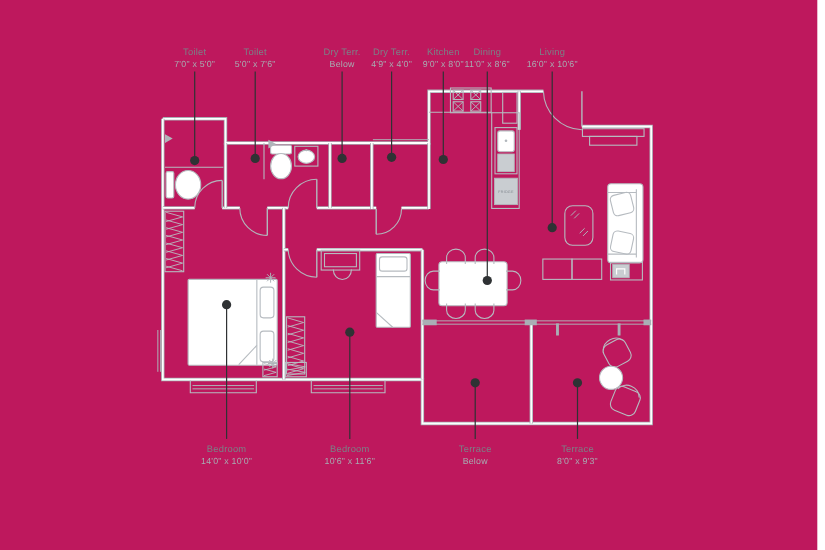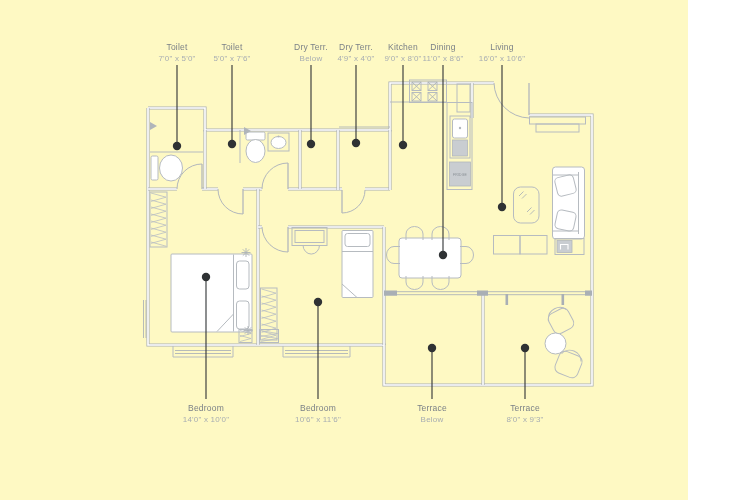--- a/index.html
+++ b/index.html
@@ -1,16 +1,16 @@
 <!DOCTYPE html>
 <html><head>
 <meta charset="utf-8">
 <style>
   html,body{margin:0;padding:0;background:#ffffff;}
-  #stage{position:relative;width:688px;height:500px;background:#fef9c3;overflow:hidden;
+  #stage{position:relative;width:743px;height:500px;background:#be185d;overflow:hidden;
          font-family:"Liberation Sans",sans-serif;}
   svg{display:block;}
   
   .dwall{stroke:#a9afb5;stroke-width:3.1;fill:none;stroke-linecap:butt;}
   .dwall-i{stroke:#ffffff;stroke-width:1.6;fill:none;stroke-linecap:butt;}
   .thin{stroke:#b6bbc0;stroke-width:1;fill:none;}
   .wfw{stroke:#b6bbc0;stroke-width:1;fill:#ffffff;}
   .door{stroke:#b2b7bc;stroke-width:1;fill:none;}
   .leaf{stroke:#b2b7bc;stroke-width:1.3;fill:none;}
   .gfill{fill:#c9cdd1;stroke:#b2b7bc;stroke-width:0.8;}

